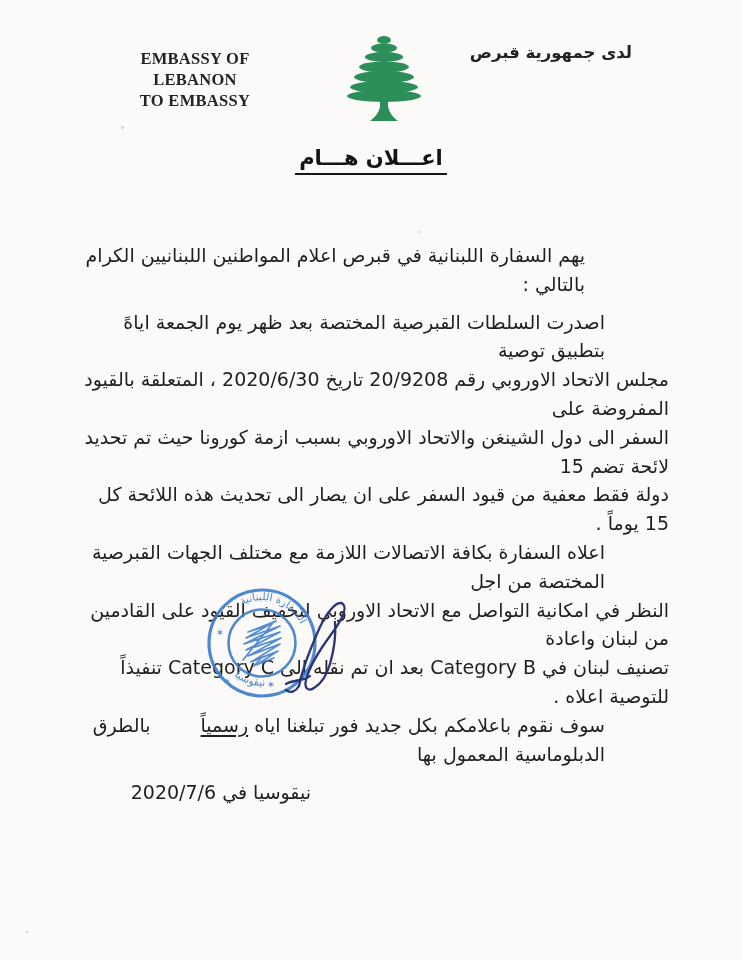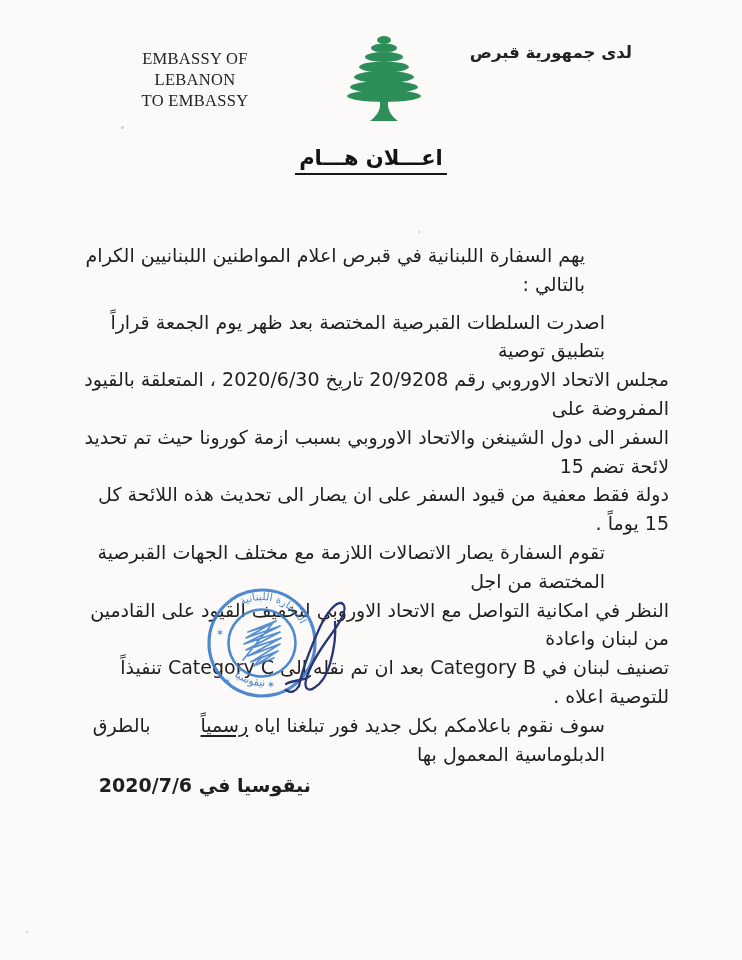--- a/index.html
+++ b/index.html
@@ -4,21 +4,21 @@
 <style>
   html,body{margin:0;padding:0;background:#e8e8e8;}
   .page{
     position:relative;width:742px;height:960px;margin:0 auto;
     background:#fbfaf8;overflow:hidden;
     color:#1f1e1c;font-family:"DejaVu Sans",sans-serif;
   }
   
   .embassy-en{
     position:absolute;left:108px;top:48px;width:174px;text-align:center;
-    font-family:"Liberation Serif","DejaVu Serif",serif;font-weight:400;
+    font-family:"Liberation Serif","DejaVu Serif",serif;font-weight:700;
     font-size:16.5px;line-height:21px;letter-spacing:.3px;color:#24231f;
   }
   .cedar{position:absolute;left:342px;top:31px;}
   .embassy-ar{
     position:absolute;right:110px;top:41px;text-align:right;direction:rtl;
     font-size:16.5px;line-height:23px;font-weight:700;color:#24231f;
   }
   
   .title-wrap{position:absolute;left:0;right:0;top:146px;text-align:center;}
   .title{
@@ -26,21 +26,21 @@
     border-bottom:2.5px solid #161616;padding:0 4px 3px;color:#151413;
   }
   
   .body{
     position:absolute;left:73px;right:73px;top:241px;
     direction:rtl;text-align:right;font-size:19px;line-height:28.8px;
     color:#201f1d;
   }
   .indent-intro{padding-right:84px;margin-bottom:9px;}
   .indent-p{padding-right:64px;}
-  .date-line{padding-right:358px;margin-top:3px;font-weight:bold;}
+  .date-line{padding-right:358px;margin-top:10px;}
   .u{text-decoration:underline;text-underline-offset:3px;text-decoration-thickness:2px;margin-left:44px;}
   
   .stamp-svg{position:absolute;left:196px;top:574px;}
   
   .speck{position:absolute;width:3px;height:3px;border-radius:50%;background:#8f8f88;opacity:.4;}
   .s1{left:121px;top:126px;}
   .s2{left:418px;top:231px;width:2px;height:2px;}
   .s3{left:26px;top:931px;width:2px;height:2px;}
 </style>
 </head>
@@ -71,26 +71,26 @@
     <div>لدى جمهورية قبرص</div>
   </div>
 
   <div class="title-wrap">
     <span class="title">اعـــلان هـــام</span>
   </div>
 
   <div class="body">
     <div class="line indent-intro">يهم السفارة اللبنانية في قبرص اعلام المواطنين اللبنانيين الكرام بالتالي :</div>
 
-    <div class="line indent-p">اصدرت السلطات القبرصية المختصة بعد ظهر يوم الجمعة قراراً بتطبيق توصية</div>
+    <div class="line indent-p">اصدرت السلطات القبرصية المختصة بعد ظهر يوم الجمعة اياهً بتطبيق توصية</div>
     <div class="line">مجلس الاتحاد الاوروبي رقم 20/9208 تاريخ 2020/6/30 ، المتعلقة بالقيود المفروضة على</div>
     <div class="line">السفر الى دول الشينغن والاتحاد الاوروبي بسبب ازمة كورونا حيث تم تحديد لائحة تضم 15</div>
     <div class="line">دولة فقط معفية من قيود السفر على ان يصار الى تحديث هذه اللائحة كل 15 يوماً .</div>
 
-    <div class="line indent-p">تقوم السفارة يصار الاتصالات اللازمة مع مختلف الجهات القبرصية المختصة من اجل</div>
+    <div class="line indent-p">اعلاه السفارة بكافة الاتصالات اللازمة مع مختلف الجهات القبرصية المختصة من اجل</div>
     <div class="line">النظر في امكانية التواصل مع الاتحاد الاوروبي لتخفيف القيود على القادمين من لبنان واعادة</div>
     <div class="line">تصنيف لبنان في Category B بعد ان تم نقله الى Category C تنفيذاً للتوصية اعلاه .</div>
 
     <div class="line indent-p">
       <span>سوف نقوم باعلامكم بكل جديد فور تبلغنا اياه </span><span class="u">رسمياً</span><span> بالطرق الدبلوماسية المعمول بها</span>
     </div>
 
     <div class="line date-line">نيقوسيا في 2020/7/6</div>
   </div>
 

